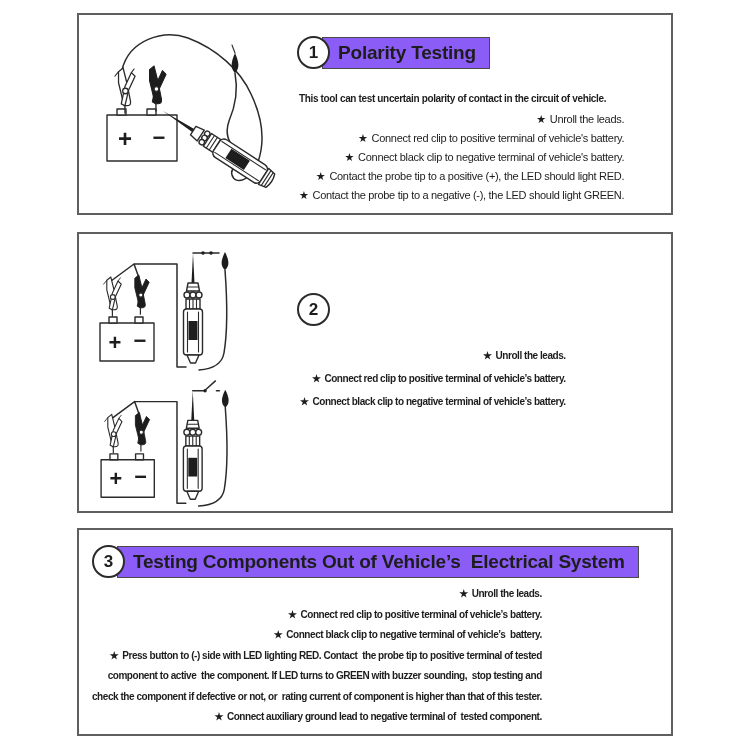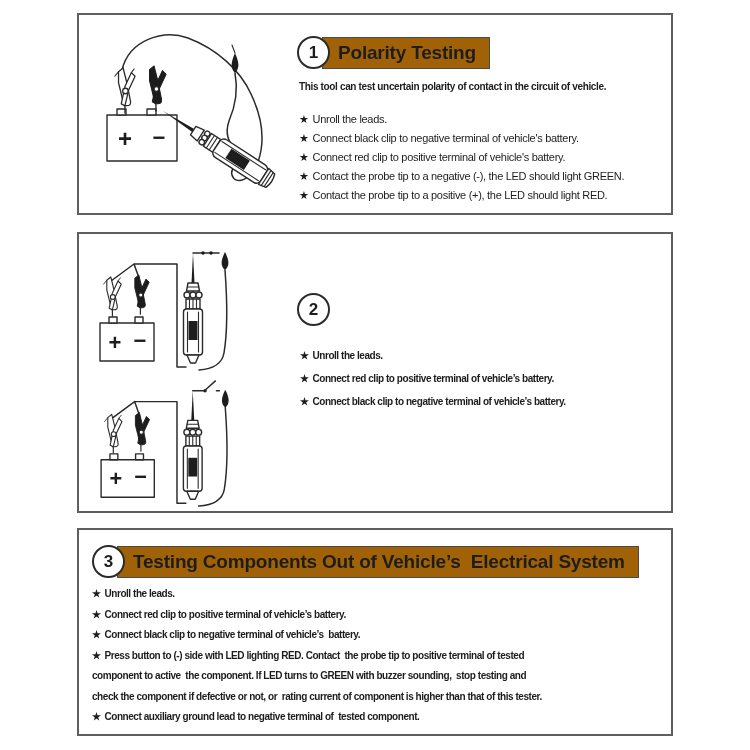--- a/index.html
+++ b/index.html
@@ -8,34 +8,34 @@
   .panel{position:absolute;left:77px;width:596px;box-sizing:border-box;
          border:2px solid #5f5f5f;background:#fff;}
   #panel-1{top:13px;height:202px;}
   #panel-2{top:232px;height:281px;}
   #panel-3{top:528px;height:208px;}
 
   .title-row{position:absolute;display:flex;align-items:center;}
   .num-circle{width:29px;height:29px;border:2px solid #2b2b2b;border-radius:50%;
               background:#fff;display:flex;align-items:center;justify-content:center;
               font-size:17px;font-weight:bold;position:relative;z-index:2;flex:0 0 auto;}
-  .title-box{border:1.5px solid #4a4a4a;background:#a16207;margin-left:-8px;
+  .title-box{border:1.5px solid #4a4a4a;background:#8b5cf6;margin-left:-8px;
              padding:4px 13px 4px 15px;font-size:19px;font-weight:bold;
              letter-spacing:-0.2px;white-space:pre;}
 
   .intro{position:absolute;font-size:10px;font-weight:bold;letter-spacing:-0.35px;
          white-space:pre;}
-  .bullets{position:absolute;}
+  .bullets{position:absolute;text-align:right;}
   .bullet{white-space:pre;}
   .star{display:inline-block;margin-right:4px;}
   #panel-1 .bullets{left:220px;top:95px;font-size:11px;line-height:19px;letter-spacing:-0.3px;font-weight:400;}
   #panel-2 .bullets{left:221px;top:110px;font-size:10px;line-height:23px;letter-spacing:-0.45px;font-weight:bold;}
   #panel-3 .bullets{left:13px;top:54px;font-size:10px;line-height:20.5px;letter-spacing:-0.45px;font-weight:bold;}
   #panel-1 .title-row{left:218px;top:21px;}
-  #panel-1 .intro{left:220px;top:66px;}
+  #panel-1 .intro{left:220px;top:78px;}
   #panel-2 .title-row{left:218px;top:59px;}
   #panel-3 .title-row{left:13px;top:15px;}
 
   .illus{position:absolute;}
   #illus-1{left:10px;top:12px;}
   #illus-2a{left:6px;top:3px;}
   #illus-2b{left:6px;top:141px;}
 
   
   .ln{fill:none;stroke:#2b2b2b;stroke-width:1.5;stroke-linecap:round;stroke-linejoin:round;}
@@ -117,24 +117,24 @@
     <use href="#tester-h" transform="translate(74,84) rotate(33)"></use>
   </svg>
 
   <div class="title-row">
     <span class="num-circle">1</span>
     <span class="title-box">Polarity Testing</span>
   </div>
   <div class="intro">This tool can test uncertain polarity of contact in the circuit of vehicle.</div>
   <div class="bullets">
     <div class="bullet"><span class="star">★</span><span>Unroll the leads.</span></div>
+    <div class="bullet"><span class="star">★</span><span>Connect red clip to positive terminal of vehicle's battery.</span></div>
     <div class="bullet"><span class="star">★</span><span>Connect black clip to negative terminal of vehicle's battery.</span></div>
-    <div class="bullet"><span class="star">★</span><span>Connect red clip to positive terminal of vehicle's battery.</span></div>
+    <div class="bullet"><span class="star">★</span><span>Contact the probe tip to a positive (+), the LED should light RED.</span></div>
     <div class="bullet"><span class="star">★</span><span>Contact the probe tip to a negative (-), the LED should light GREEN.</span></div>
-    <div class="bullet"><span class="star">★</span><span>Contact the probe tip to a positive (+), the LED should light RED.</span></div>
   </div>
 </div>
 
 <div class="panel" id="panel-2">
   <svg class="illus" id="illus-2a" width="182" height="140" viewBox="0 0 182 140">
     <g>
       <path class="ln" d="M26,44 L49,27 M54,41 L49,27 M49,27 L92,27 L92,130 L101,130"></path>
     </g>
     <g>
       <rect class="wht" x="15" y="86" width="54" height="38"></rect>

